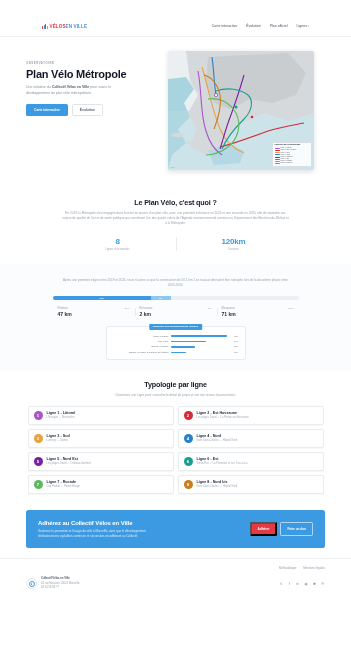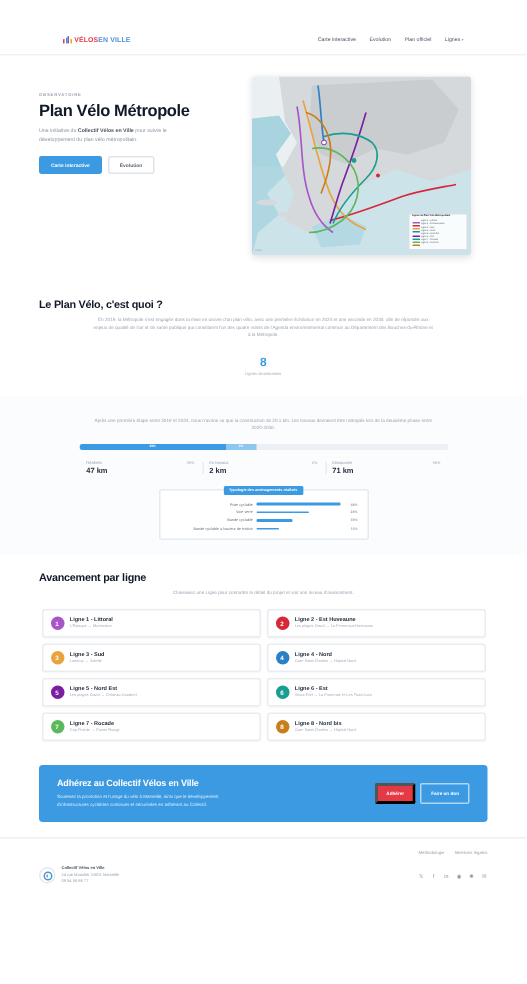--- a/index.html
+++ b/index.html
@@ -82,21 +82,21 @@
   }
   .map-legend .lt { font-weight:700; font-size:1.6px; margin-bottom:0.8px; color:#111827;}
   .ml-row{ display:flex; align-items:center; gap:1px; }
   .ml-row i{ width:5px; height:0.8px; display:block; border-radius:0.4px; flex-shrink:0;}
   .map-credit{ position:absolute; left:2px; bottom:2px; font-size:1.8px; color:#98a2b3; }
 
   
   .section { padding: 10px 26px; }
   .section.alt { background: #fbfcfd; }
   .sec-title {
-    text-align: left; font-size: 7.2px; font-weight: 800; color: #111827;
+    text-align: center; font-size: 7.2px; font-weight: 800; color: #111827;
     letter-spacing: -0.15px;
   }
   .sec-desc {
     margin: 4px auto 0; text-align: center; font-size: 3.1px; line-height: 1.62;
     color: #9aa3b0; max-width: 228px;
   }
 
   
   .stats { display: flex; gap: 0; margin: 8px auto 0; max-width: 232px; }
   .stat { flex: 1; text-align: center; padding: 3px 2px; position: relative; }
@@ -299,20 +299,24 @@
   </div>
 
   <div class="section">
     <div class="sec-title">Le Plan Vélo, c'est quoi ?</div>
     <div class="sec-desc">En 2019, la Métropole s'est engagée dans la mise en œuvre d'un plan vélo, avec une première échéance en 2024 et une seconde en 2030, afin de répondre aux enjeux de qualité de l'air et de santé publique qui constituent l'un des quatre volets de l'Agenda environnemental commun au Département des Bouches-du-Rhône et à la Métropole.</div>
     <div class="stats">
       <div class="stat">
         <div class="stat-v">8</div>
         <div class="stat-l">Lignes structurantes</div>
       </div>
+      <div class="stat">
+        <div class="stat-v">120km</div>
+        <div class="stat-l">Distance</div>
+      </div>
     </div>
   </div>
 
   <div class="section alt">
     <div class="sec-desc">Après une première étape entre 2019 et 2024, nous n'avons vu que la construction de 20.1 km. Les travaux devraient être rattrapés lors de la deuxième phase entre 2025-2030.</div>
 
     <div class="prog-wrap">
       <div class="prog-bar">
         <div class="prog-seg-1">39%</div>
         <div class="prog-seg-2">2%</div>
@@ -370,21 +374,21 @@
         <div class="typo-label">Bande cyclable à hauteur de trottoir</div>
         <div class="typo-track">
             <div class="typo-fill" style="width:26%"></div>
           </div>
         <div class="typo-pct">11%</div>
       </div>
     </div>
   </div>
 
   <div class="section">
-    <div class="sec-title">Avancement par ligne</div>
+    <div class="sec-title">Typologie par ligne</div>
     <div class="sec-desc">Choisissez une Ligne pour connaître le détail du projet et voir son niveau d'avancement.</div>
     <div class="lines">
       <div class="line-card">
         <div class="line-badge" style="background:#a855c7">1</div>
         <div>
           <div class="line-name">Ligne 1 - Littoral</div>
           <div class="line-route">L'Estaque → Montredon</div>
         </div>
       </div>
       <div class="line-card">

